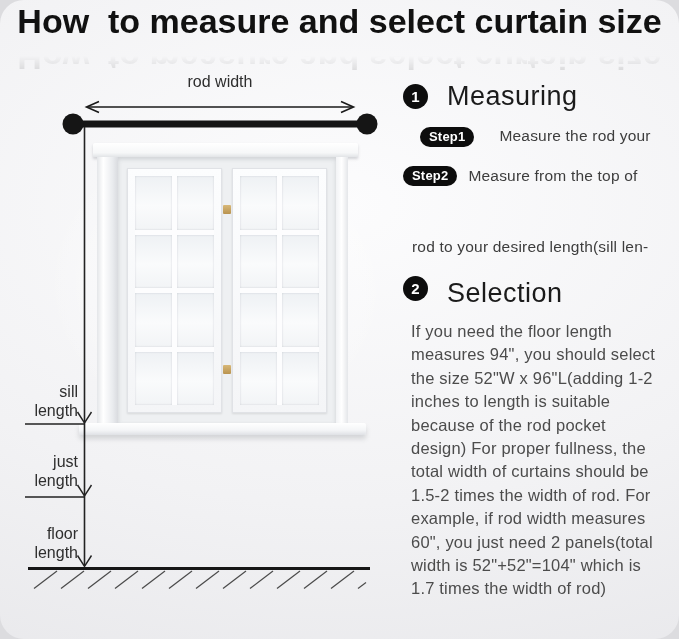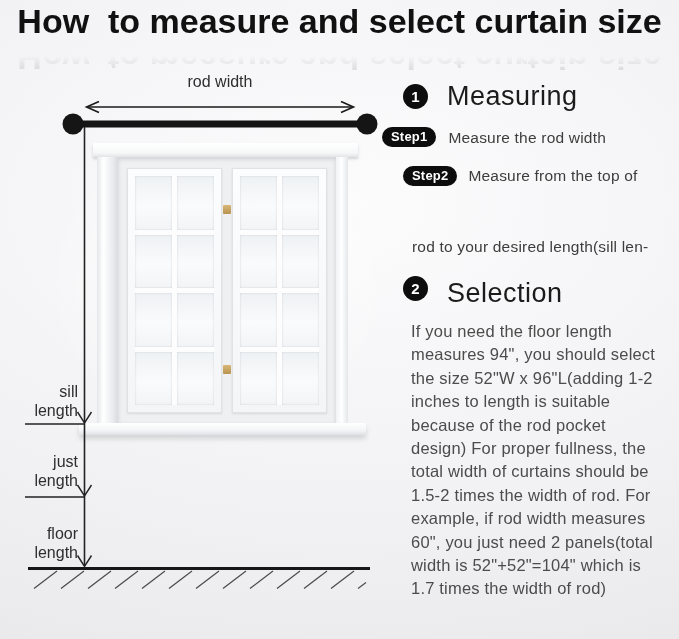--- a/index.html
+++ b/index.html
@@ -1,19 +1,20 @@
 <!DOCTYPE html>
 <html><head>
 <meta charset="utf-8">
 <style>
   html,body{margin:0;padding:0;background:#dcdcdf;}
   .canvas{
     position:relative;width:679px;height:639px;overflow:hidden;
     font-family:"Liberation Sans", sans-serif;
     background:radial-gradient(130% 85% at 50% 32%, #fcfcfd 0%, #f2f2f4 55%, #e7e7ea 100%);
+    border-radius:24px;
   }
   
   .title{
     position:absolute;top:2px;left:0;width:679px;text-align:center;
     font-size:34px;font-weight:bold;color:#111;letter-spacing:0px;white-space:pre;
   }
   .title-reflection{
     position:absolute;top:38px;left:0;width:679px;text-align:center;
     font-size:34px;font-weight:bold;color:#111;white-space:pre;
     transform:scaleY(-1);opacity:.20;filter:blur(.6px);
@@ -79,21 +80,21 @@
   .num-circle{
     position:absolute;width:25px;height:25px;border-radius:50%;
     display:flex;align-items:center;justify-content:center;
     font-size:15px;font-weight:bold;
   }
   .section-heading{position:absolute;font-size:27px;font-weight:normal;color:#1b1b1b;letter-spacing:.5px;}
   .step-badge{
     display:inline-block;padding:3px 9px;border-radius:11px;
     font-size:13px;font-weight:bold;letter-spacing:.2px;line-height:14px;
   }
-  .step-row{position:absolute;left:382px;display:flex;align-items:flex-end;gap:12px;}
+  .step-row{position:absolute;left:420px;display:flex;align-items:flex-start;gap:25px;}
   .step-text{font-size:15.5px;color:#3d3d3d;letter-spacing:.2px;}
   .step2-block{position:absolute;left:403px;top:164px;width:265px;font-size:15.5px;color:#3d3d3d;line-height:23px;letter-spacing:.2px;}
   .step2-block .first-line{display:flex;align-items:center;gap:11px;margin-bottom:3px;}
   .step2-cont{margin-left:9px;white-space:nowrap;margin-top:48px;}
   .selection-paragraph{
     position:absolute;left:411px;top:320px;width:256px;
     font-size:16.5px;line-height:23.4px;color:#4c4c4c;letter-spacing:.2px;
   }
   .selection-paragraph div{white-space:nowrap;}
 </style>
@@ -197,21 +198,21 @@
   <div class="dg-label measure-label floor-label">
     <div>floor</div>
     <div>length</div>
   </div>
 
   <div class="num-circle" style="left:403px;top:84px;background:#0d0d0d;color:#fff;">1</div>
   <div class="section-heading" style="left:447px;top:81px;">Measuring</div>
 
   <div class="step-row" style="top:127px;">
     <span class="step-badge" style="background:#0d0d0d;color:#fff;">Step1</span>
-    <span class="step-text">Measure the rod width</span>
+    <span class="step-text">Measure the rod your</span>
   </div>
 
   <div class="step2-block">
     <div class="first-line">
       <span class="step-badge" style="background:#0d0d0d;color:#fff;">Step2</span>
       <span class="step-text">Measure from the top of</span>
     </div>
     <div class="step2-cont">rod to your desired length(sill len-</div>
   </div>
 

